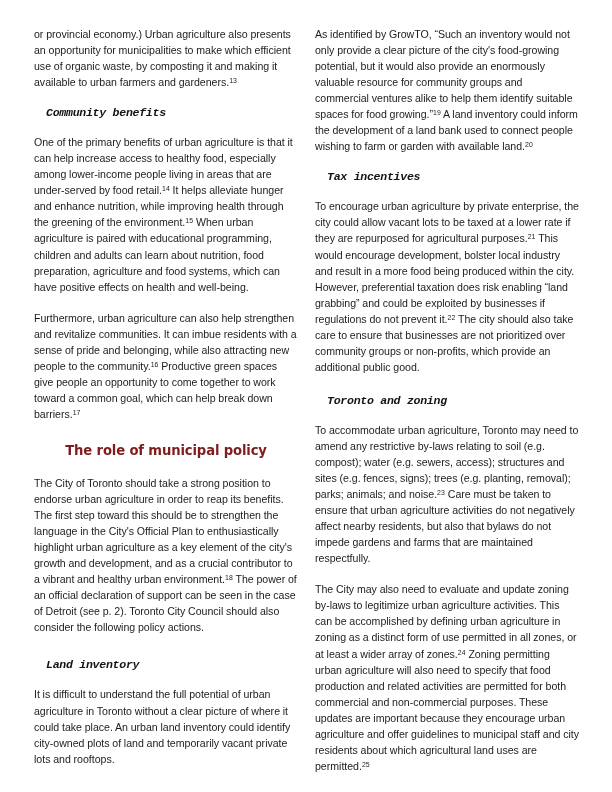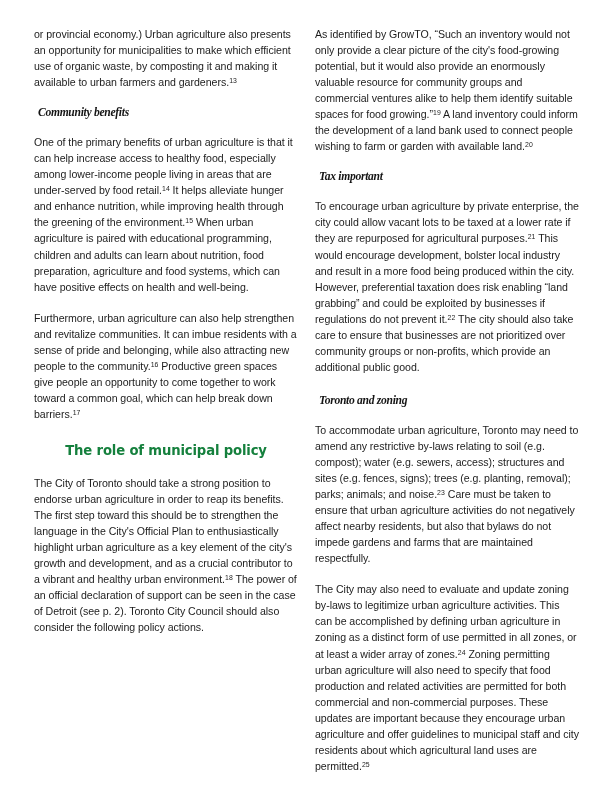--- a/index.html
+++ b/index.html
@@ -42,35 +42,35 @@
     word-spacing: -0.15px;
   }
   p.body.tight { margin-bottom: 0; }
   sup {
     font-size: 6.9px;
     line-height: 0;
     vertical-align: 0.46em;
     letter-spacing: 0.1px;
   }
   h3.sub {
-    margin: 0 0 14px 4px;
+    margin: 0 0 14px 12px;
     font-size: 11.6px;
     line-height: 15px;
     font-weight: bold;
     font-style: italic;
     color: #141414;
-    font-family: Liberation Serif, serif;
+    font-family: Liberation Mono, monospace;
     letter-spacing: -0.3px;
   }
   h2.section {
     margin: 20px 0 16px 0;
     font-size: 13.2px;
     line-height: 17px;
     font-weight: bold;
-    color: #15803d;
+    color: #7f1d1d;
     text-align: center;
     font-family: "DejaVu Sans", sans-serif;
     letter-spacing: -0.15px;
   }
   .spacer-sm { height: 7px; }
   .spacer-xs { height: 3px; }
 </style>
 </head>
 <body>
 
@@ -86,29 +86,31 @@
       <p class="body"><span>One of the primary benefits of urban agriculture is that it can help increase access to healthy food, especially among lower-income people living in areas that are under-served by food retail.</span><sup>14</sup> <span>It helps alleviate hunger and enhance nutrition, while improving health through the greening of the environment.</span><sup>15</sup> <span>When urban agriculture is paired with educational programming, children and adults can learn about nutrition, food preparation, agriculture and food systems, which can have positive effects on health and well-being.</span></p>
 
       <p class="body"><span>Furthermore, urban agriculture can also help strengthen and revitalize communities. It can imbue residents with a sense of pride and belonging, while also attracting new people to the community.</span><sup>16</sup> <span>Productive green spaces give people an opportunity to come together to work toward a common goal, which can help break down barriers.</span><sup>17</sup></p>
 
       <h2 class="section">The role of municipal policy</h2>
 
       <p class="body"><span>The City of Toronto should take a strong position to endorse urban agriculture in order to reap its benefits. The first step toward this should be to strengthen the language in the City's Official Plan to enthusiastically highlight urban agriculture as a key element of the city's growth and development, and as a crucial contributor to a vibrant and healthy urban environment.</span><sup>18</sup> <span>The power of an official declaration of support can be seen in the case of Detroit (see p. 2). Toronto City Council should also consider the following policy actions.</span></p>
 
       <div class="spacer-sm"></div>
 
+      <h3 class="sub">Land inventory</h3>
 
+      <p class="body tight">It is difficult to understand the full potential of urban agriculture in Toronto without a clear picture of where it could take place. An urban land inventory could identify city-owned plots of land and temporarily vacant private lots and rooftops.</p>
 
     </div>
 
     <div class="col">
 
       <p class="body"><span>As identified by GrowTO, “Such an inventory would not only provide a clear picture of the city's food-growing potential, but it would also provide an enormously valuable resource for community groups and commercial ventures alike to help them identify suitable spaces for food growing.”</span><sup>19</sup> <span>A land inventory could inform the development of a land bank used to connect people wishing to farm or garden with available land.</span><sup>20</sup></p>
 
-      <h3 class="sub">Tax important</h3>
+      <h3 class="sub">Tax incentives</h3>
 
       <p class="body"><span>To encourage urban agriculture by private enterprise, the city could allow vacant lots to be taxed at a lower rate if they are repurposed for agricultural purposes.</span><sup>21</sup> <span>This would encourage development, bolster local industry and result in a more food being produced within the city. However, preferential taxation does risk enabling “land grabbing” and could be exploited by businesses if regulations do not prevent it.</span><sup>22</sup> <span>The city should also take care to ensure that businesses are not prioritized over community groups or non-profits, which provide an additional public good.</span></p>
 
       <div class="spacer-xs"></div>
 
       <h3 class="sub">Toronto and zoning</h3>
 
       <p class="body"><span>To accommodate urban agriculture, Toronto may need to amend any restrictive by-laws relating to soil (e.g. compost); water (e.g. sewers, access); structures and sites (e.g. fences, signs); trees (e.g. planting, removal); parks; animals; and noise.</span><sup>23</sup> <span>Care must be taken to ensure that urban agriculture activities do not negatively affect nearby residents, but also that bylaws do not impede gardens and farms that are maintained respectfully.</span></p>
 
       <p class="body tight"><span>The City may also need to evaluate and update zoning by-laws to legitimize urban agriculture activities. This can be accomplished by defining urban agriculture in zoning as a distinct form of use permitted in all zones, or at least a wider array of zones.</span><sup>24</sup> <span>Zoning permitting urban agriculture will also need to specify that food production and related activities are permitted for both commercial and non-commercial purposes. These updates are important because they encourage urban agriculture and offer guidelines to municipal staff and city residents about which agricultural land uses are permitted.</span><sup>25</sup></p>

